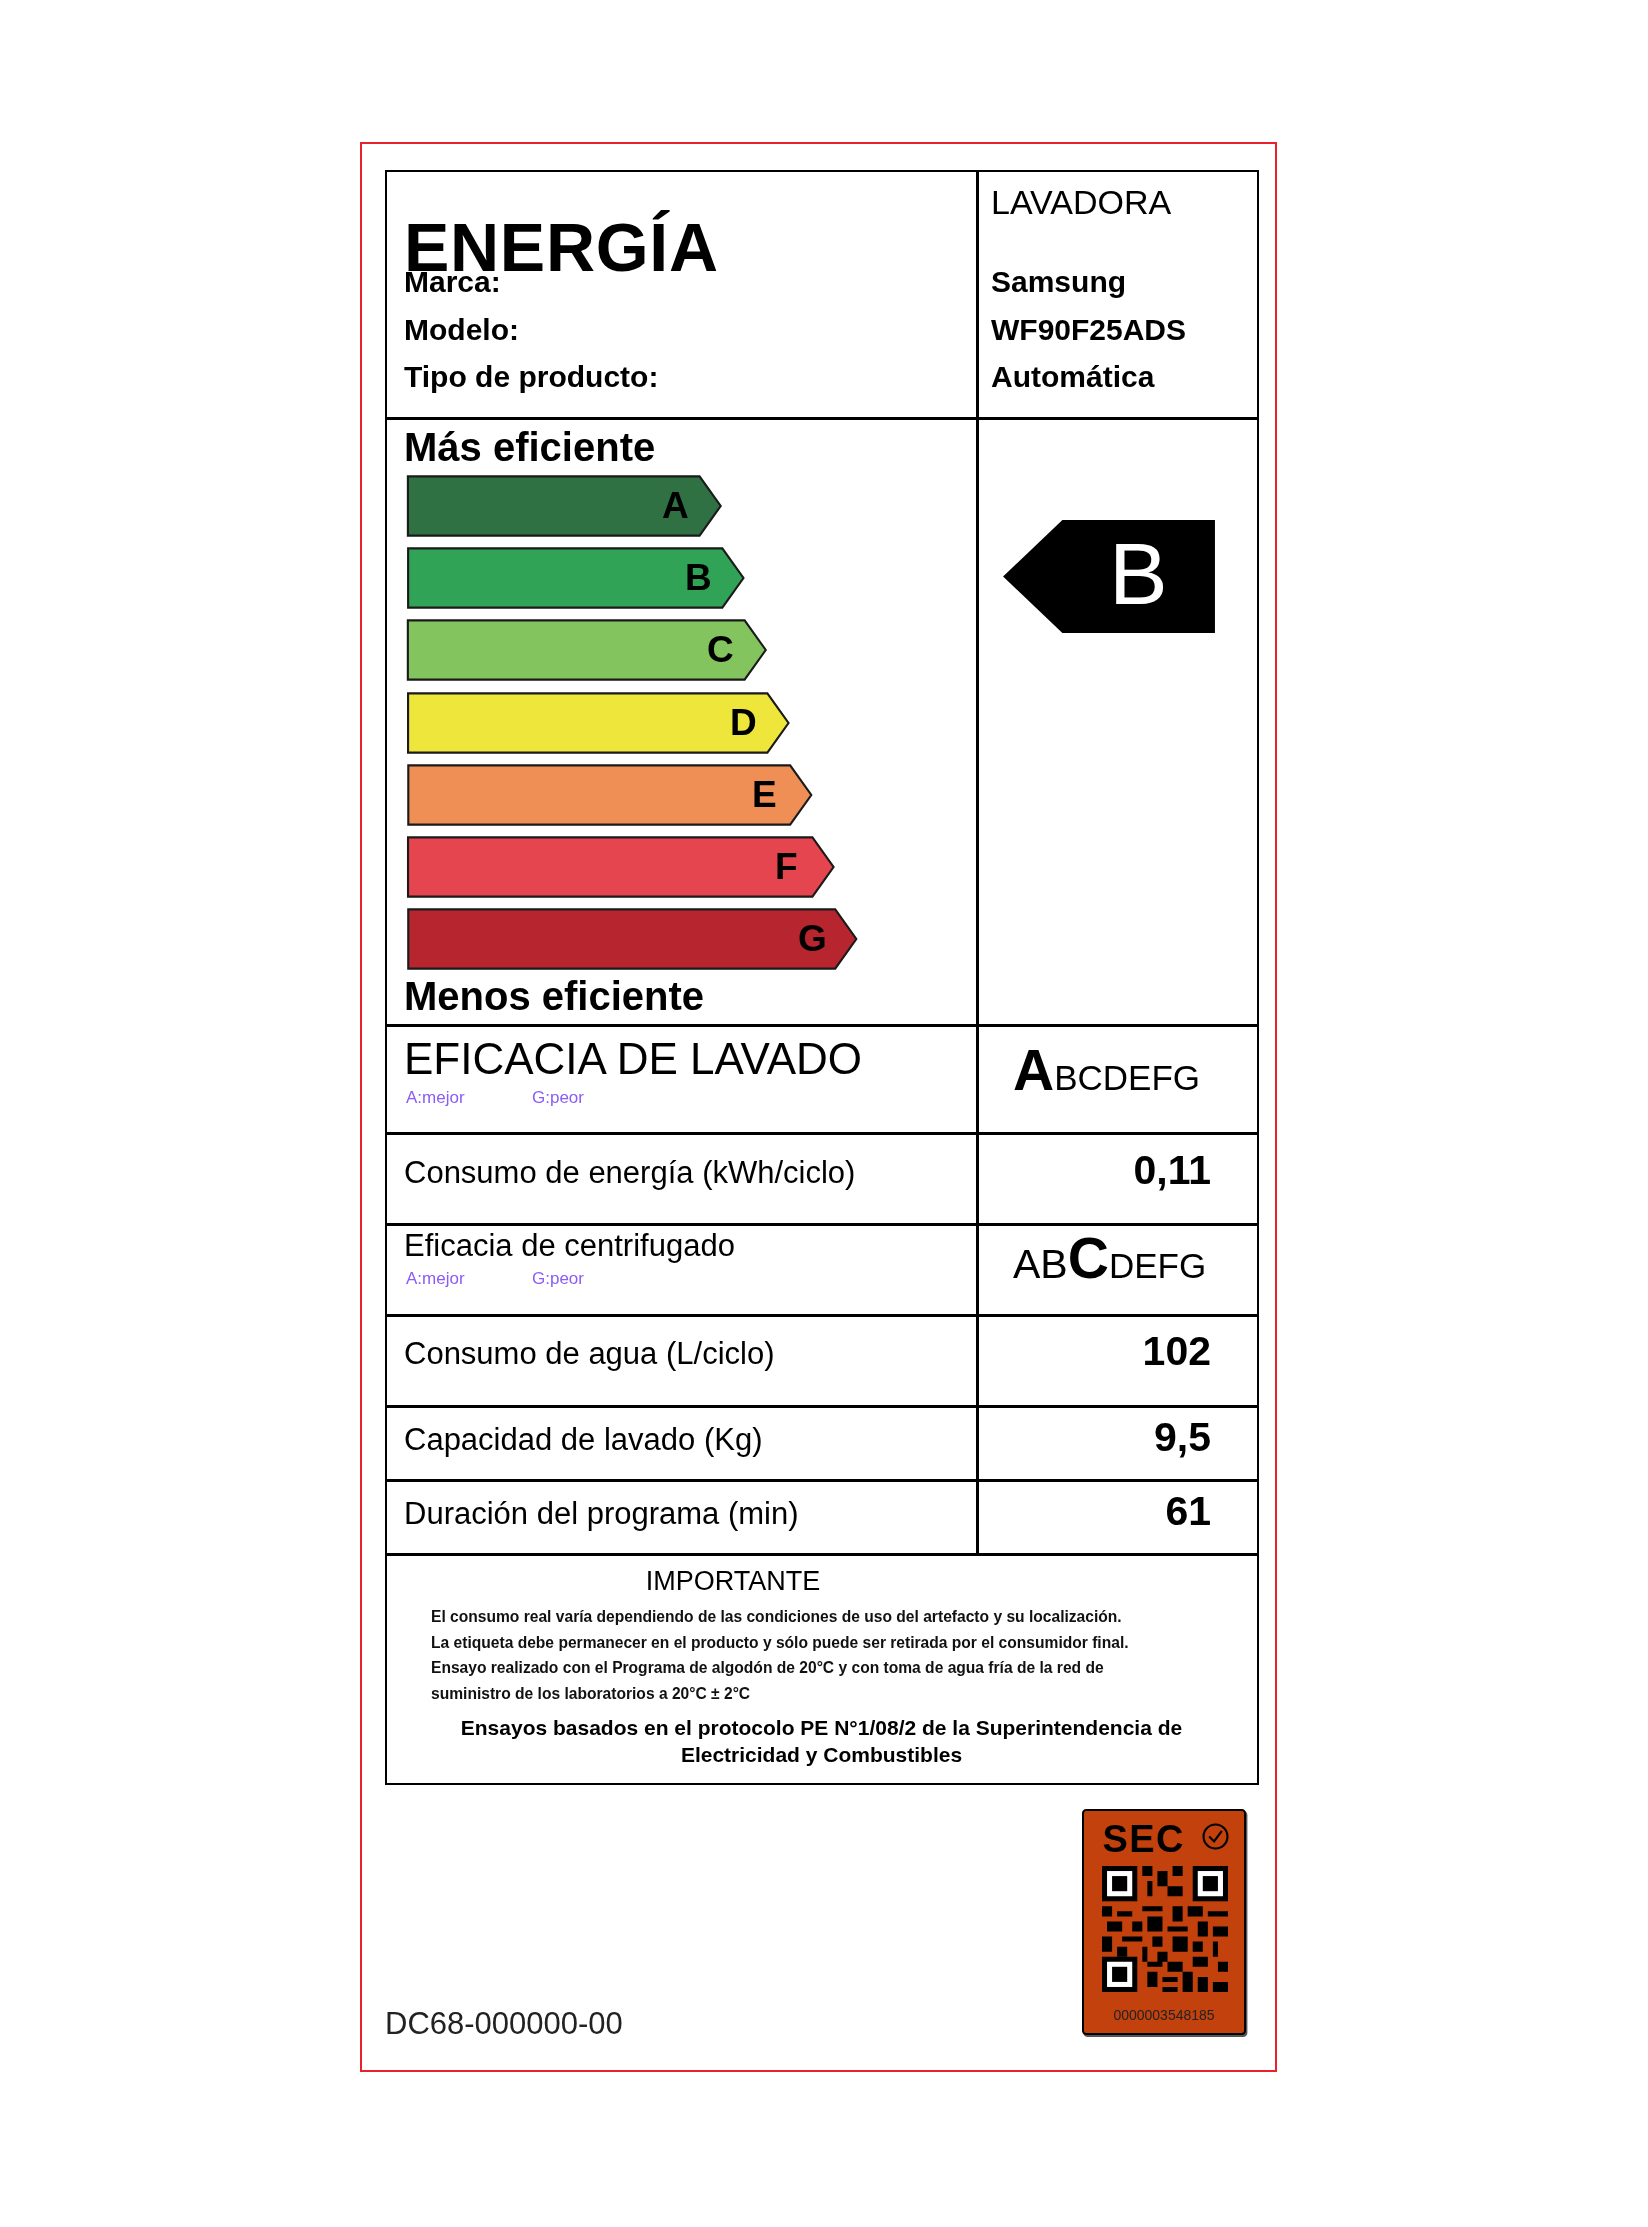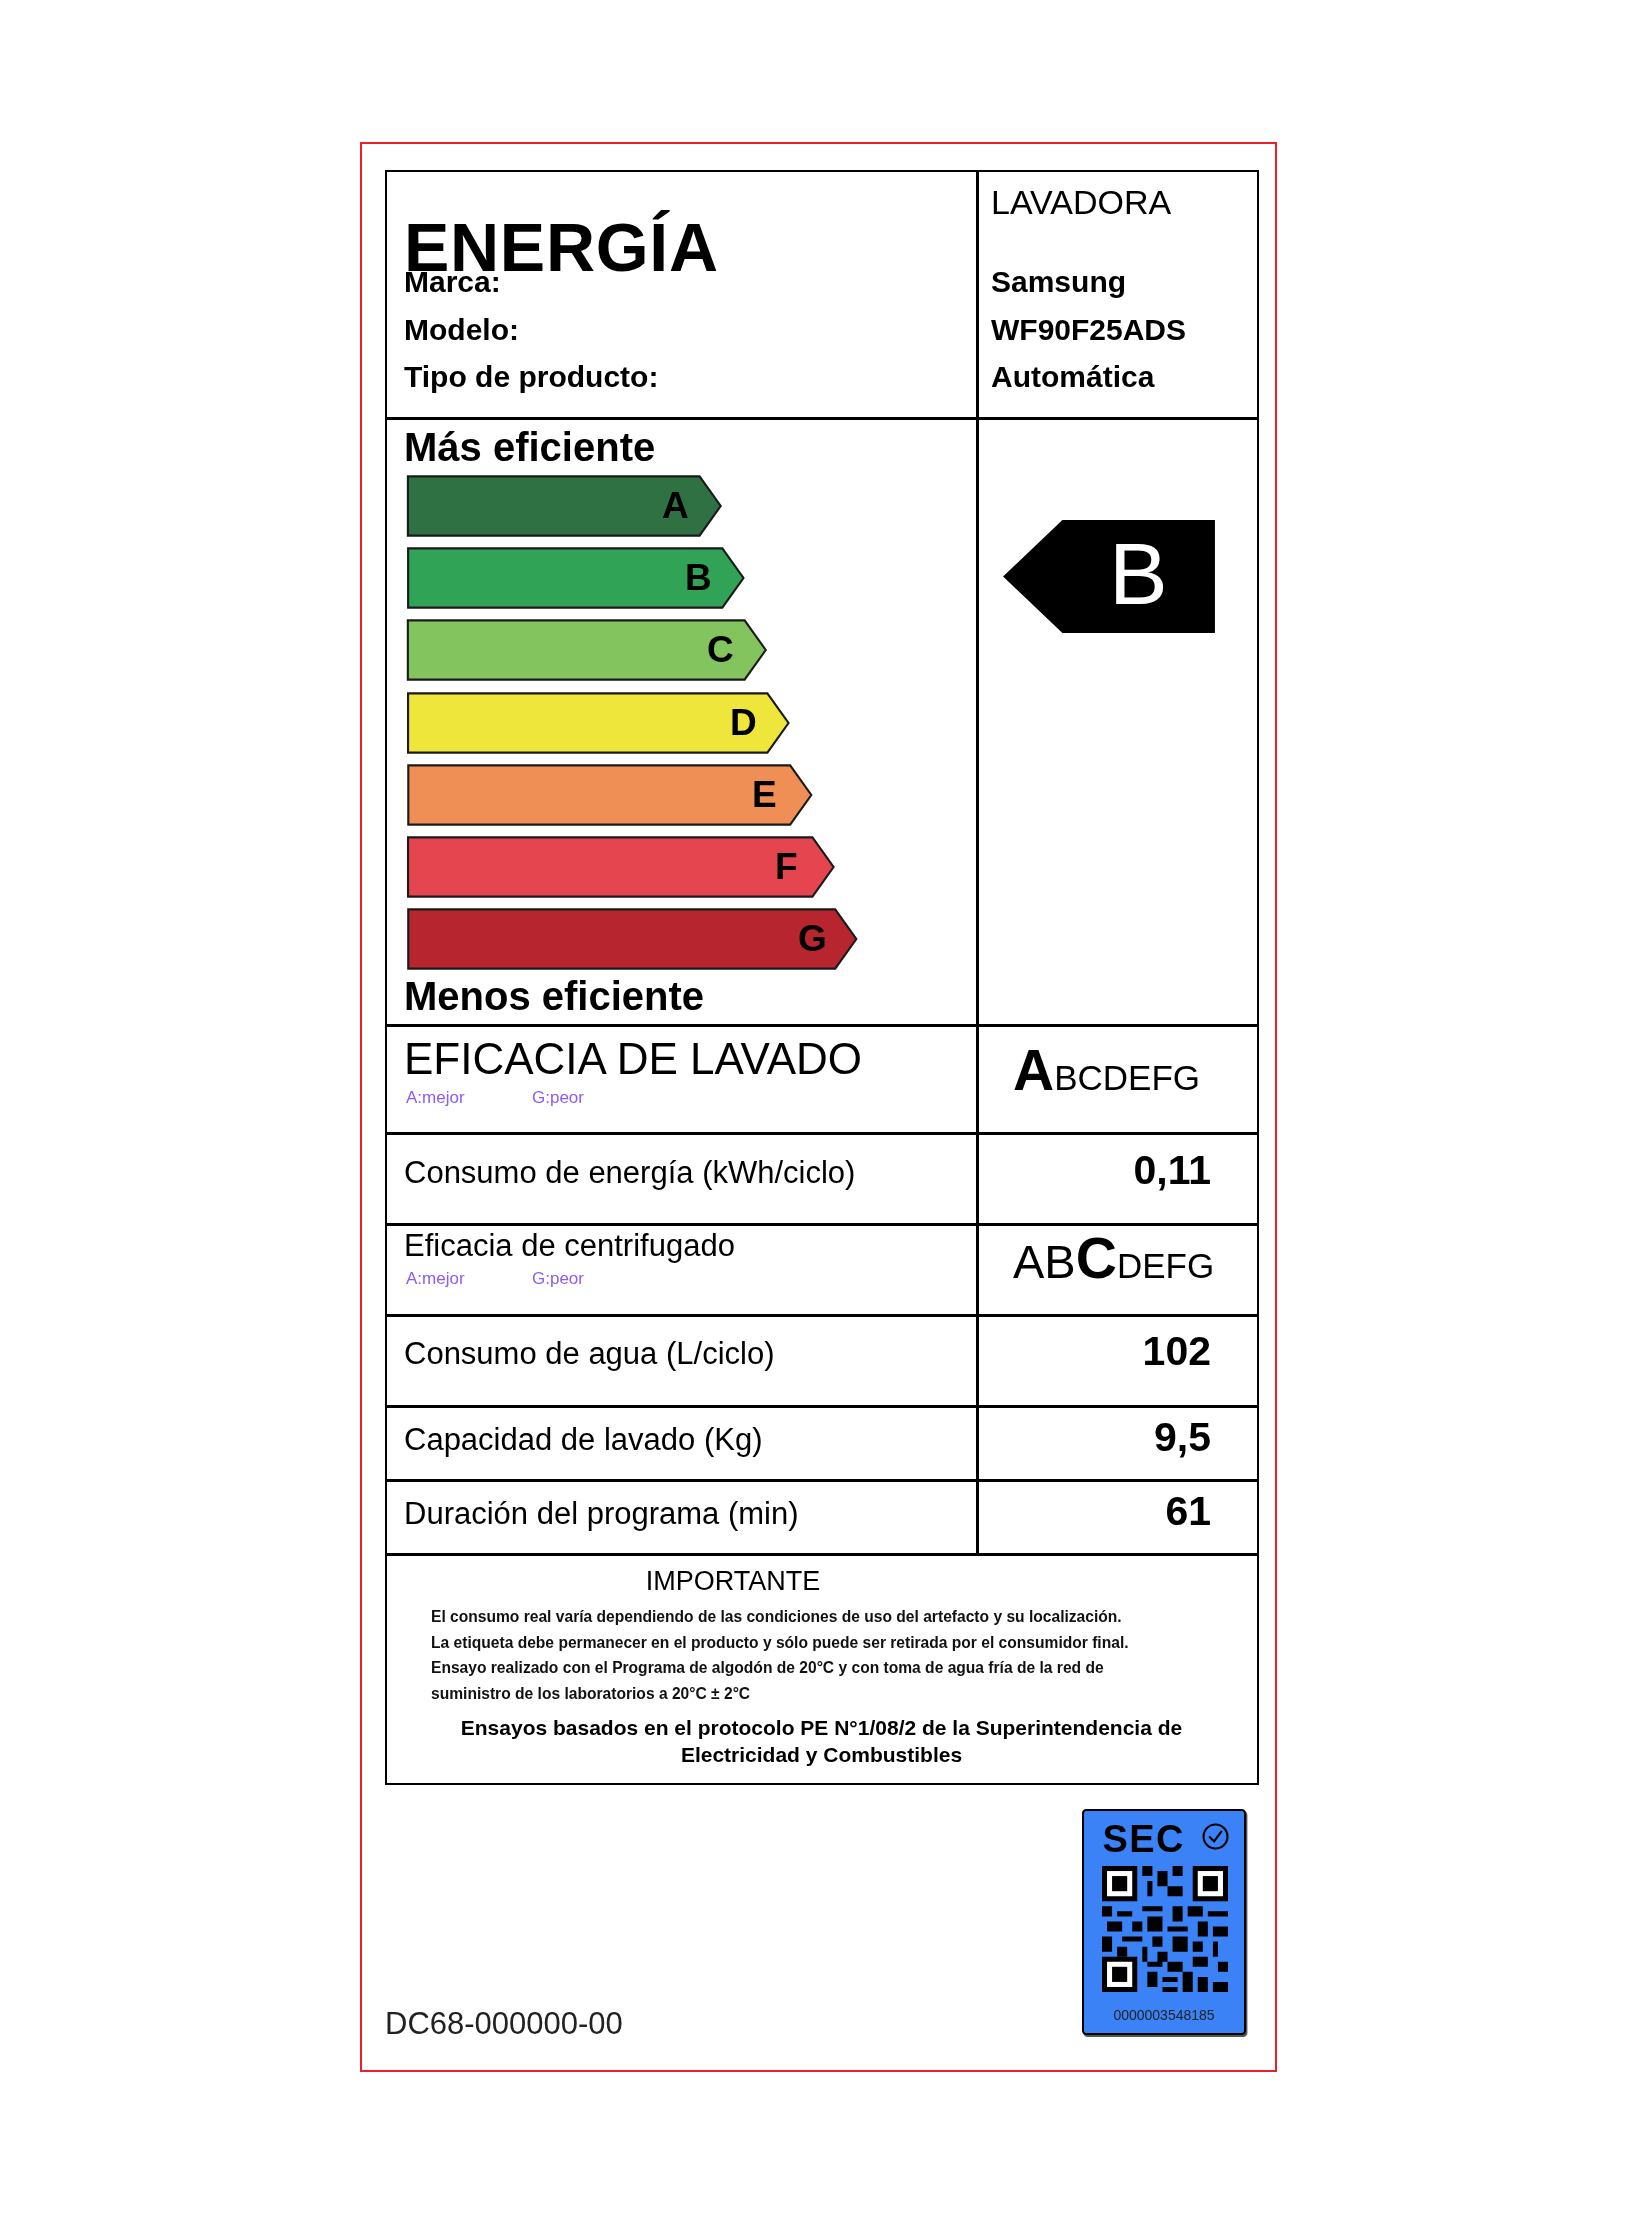--- a/index.html
+++ b/index.html
@@ -12,21 +12,21 @@
   .vline { position:absolute; left:976px; width:2.8px; background:#000; }
   .t { position:absolute; white-space:nowrap; line-height:1; }
   .b { font-weight:bold; }
   .bar { position:absolute; left:406px; height:62px; }
   .bar svg { display:block; }
   .bar-letter { position:absolute; top:11.3px; font-size:37px; font-weight:bold; line-height:40px; }
   .small { font-size:17px; color:#8b5cf6; }
   .imp { position:absolute; left:431px; width:778px; font-size:15.6px; font-weight:bold; line-height:25.5px; color:#111; }
   .imp2 { position:absolute; left:396px; width:851px; text-align:center; font-size:21px; font-weight:bold; line-height:27px; }
   .qr-box { position:absolute; left:1082px; top:1809px; width:164px; height:226px; border:2.1px solid #000;
-            border-radius:4.2px; box-sizing:border-box; box-shadow:1.4px 2.1px 0 #555; background:#3b82f6; }
+            border-radius:4.2px; box-sizing:border-box; box-shadow:1.4px 2.1px 0 #555; background:#c2410c; }
 </style>
 </head>
 <body>
 
 <div class="red-frame"></div>
 
 <div class="tbl" style="top:170px;height:1615px;"></div>
 
 <div class="vline" style="top:170px;height:1385px;"></div>
 
@@ -111,21 +111,21 @@
   <span class="b">A</span><span style="font-size:35px;">BCDEFG</span>
 </div>
 
 <div class="t" style="left:404px;top:1157px;font-size:31px;">Consumo de energía (kWh/ciclo)</div>
 <div class="t b" style="right:437px;top:1150px;font-size:41px;">0,11</div>
 
 <div class="t" style="left:404px;top:1230px;font-size:31px;">Eficacia de centrifugado</div>
 <div class="t small" style="left:406px;top:1270px;">A:mejor</div>
 <div class="t small" style="left:532px;top:1270px;">G:peor</div>
 <div class="t" style="left:1013px;top:1230px;font-size:57px;">
-  <span style="font-size:47px;">AB</span><span class="b">C</span><span style="font-size:35px;">DEFG</span>
+  <span style="font-size:41px;">AB</span><span class="b">C</span><span style="font-size:35px;">DEFG</span>
 </div>
 
 <div class="t" style="left:404px;top:1338px;font-size:31px;">Consumo de agua (L/ciclo)</div>
 <div class="t b" style="right:437px;top:1331px;font-size:41px;">102</div>
 
 <div class="t" style="left:404px;top:1424px;font-size:31px;">Capacidad de lavado (Kg)</div>
 <div class="t b" style="right:437px;top:1417px;font-size:41px;">9,5</div>
 
 <div class="t" style="left:404px;top:1498px;font-size:31px;">Duración del programa (min)</div>
 <div class="t b" style="right:437px;top:1491px;font-size:41px;">61</div>

